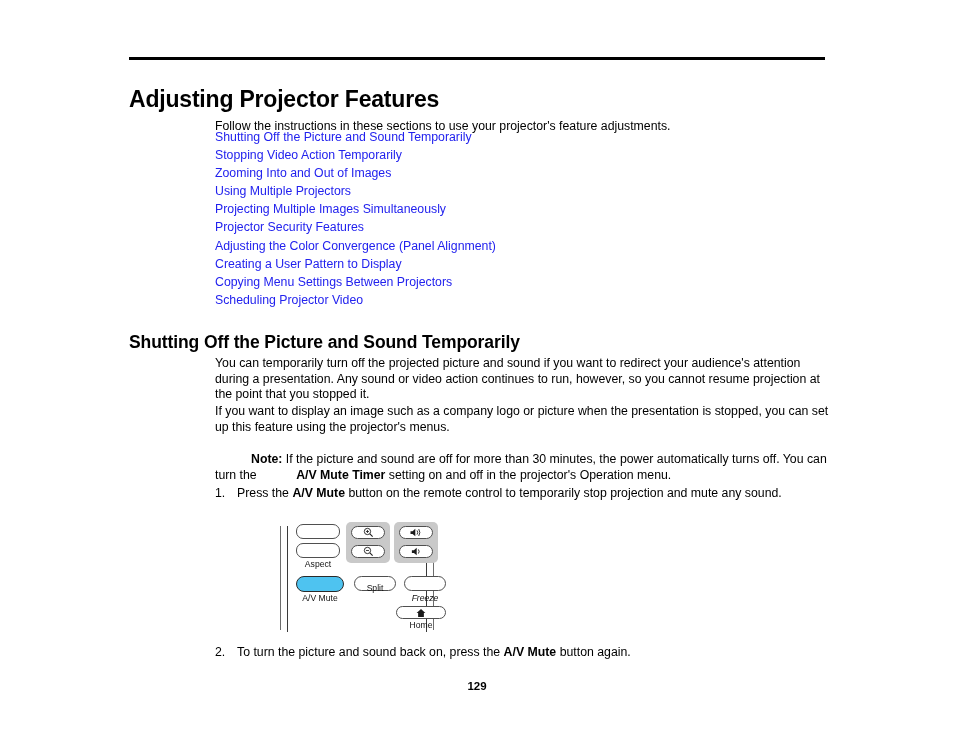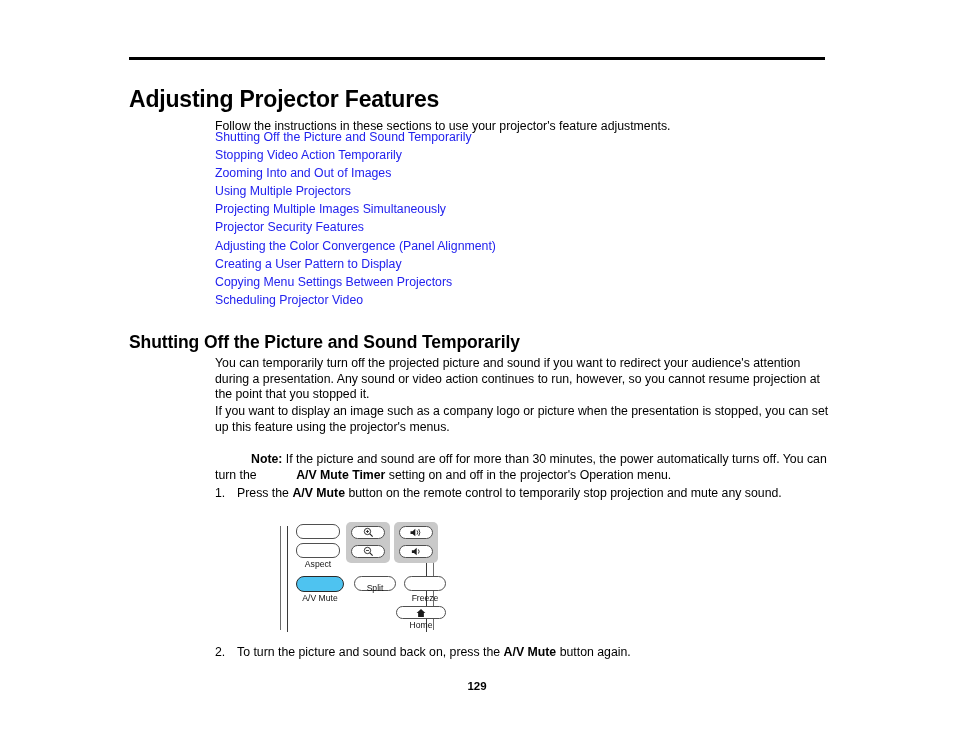--- a/index.html
+++ b/index.html
@@ -205,21 +205,21 @@
     position: absolute;
     font-size: 8.6px;
     line-height: 10px;
     color: #111111;
     white-space: nowrap;
     text-align: center;
   }
   .cap.aspect-cap  { left: 16px;  top: 37px;  width: 48px; }
   .cap.avmute-cap  { left: 14px;  top: 71px;  width: 56px; }
   .cap.split-cap   { left: 76px;  top: 61px;  width: 42px; text-align: center; }
-  .cap.freeze-cap  { left: 124px; top: 71px;  width: 46px; }
+  .cap.freeze-cap  { left: 124px; top: 71px;  width: 46px; font-style: italic; }
   .cap.home-cap    { left: 118px; top: 98px;  width: 50px; }
 
   
   .glyph {
     position: absolute;
     display: flex;
     align-items: center;
     justify-content: center;
     color: #1a1a1a;
     pointer-events: none;

